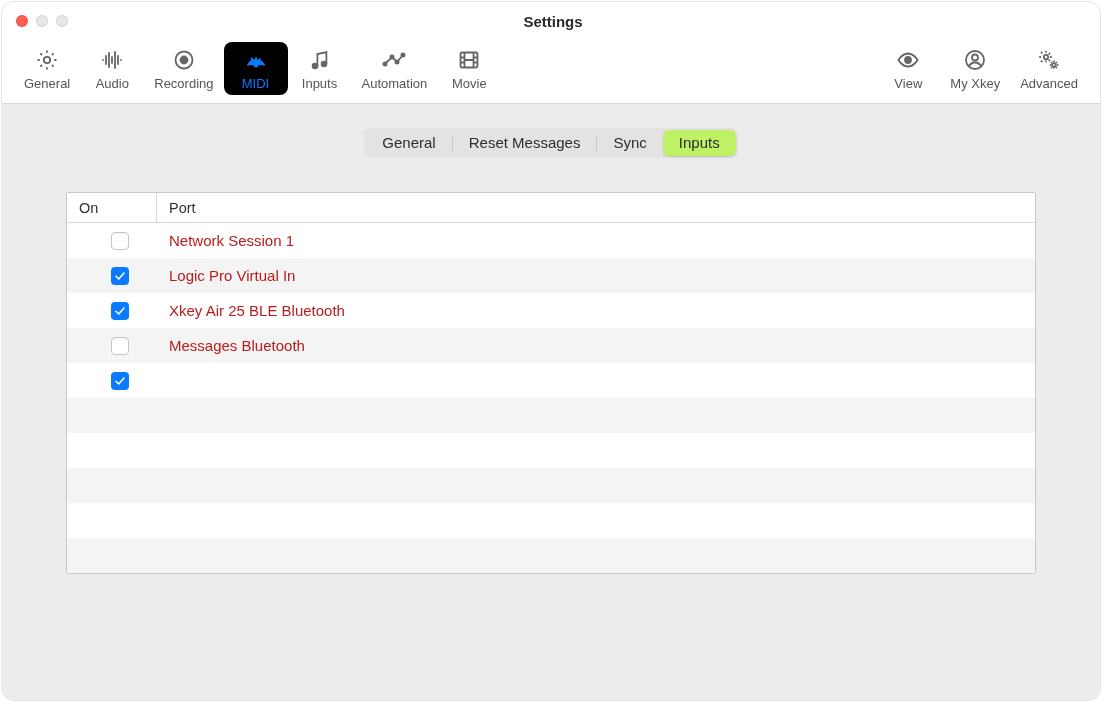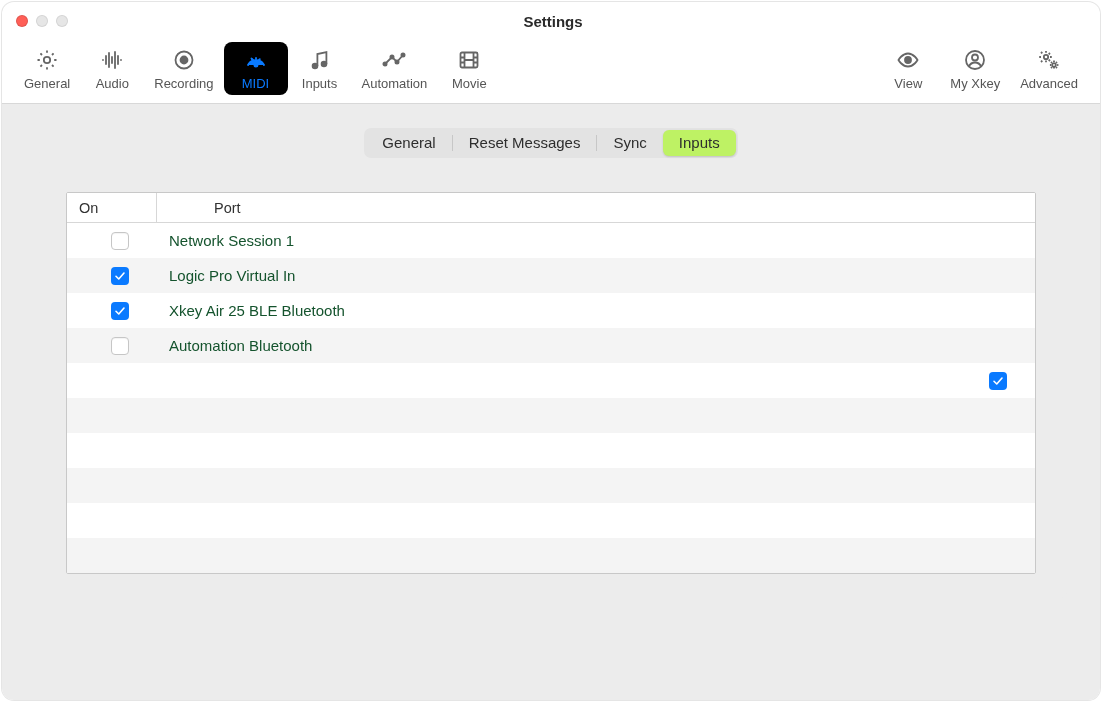--- a/index.html
+++ b/index.html
@@ -138,27 +138,26 @@
       overflow:hidden;
     }
     .thead {
       display:flex;
       height: 30px;
       align-items:center;
       font-size: 14.5px;
       color:#323232;
       background:#fff;
       border-bottom: 1px solid #d7d7d7;
-      gap: 45px;
     }
     .th-on { width: 90px; padding-left: 12px; border-right: 1px solid #d7d7d7; height:100%; display:flex;align-items:center;}
     .th-port{ flex:1; padding-left: 12px;}
     .row {
       display:flex; height: 35px; align-items:center;
-      font-size: 15px; color:#14532d;justify-content:flex-end;
+      font-size: 15px; color:#b91c1c;
     }
     .row:nth-child(odd){ background:#fff;}
     .row:nth-child(even){ background:#f4f4f4;}
     .cell-on { width: 90px; display:flex; justify-content:flex-end; padding-right: 28px;}
     .cell-port{ flex:1; padding-left: 12px;}
     .chk {
       width: 18px; height: 18px;
       border-radius: 4px;
       display:flex;align-items:center;justify-content:center;
     }
@@ -331,21 +330,21 @@
                     <polyline points="4 12.5 9.5 18 20 6"></polyline>
                   </svg>
                 </div>
               </div>
               <div class="cell-port">Xkey Air 25 BLE Bluetooth</div>
             </div>
             <div class="row">
               <div class="cell-on">
                 <div class="chk off"></div>
               </div>
-              <div class="cell-port">Automation Bluetooth</div>
+              <div class="cell-port">Messages Bluetooth</div>
             </div>
             <div class="row">
               <div class="cell-on">
                 <div class="chk on">
                   <svg viewBox="0 0 24 24" fill="none" stroke="#fff" stroke-width="3.2" stroke-linecap="round" stroke-linejoin="round">
                     <polyline points="4 12.5 9.5 18 20 6"></polyline>
                   </svg>
                 </div>
               </div>
             </div>

